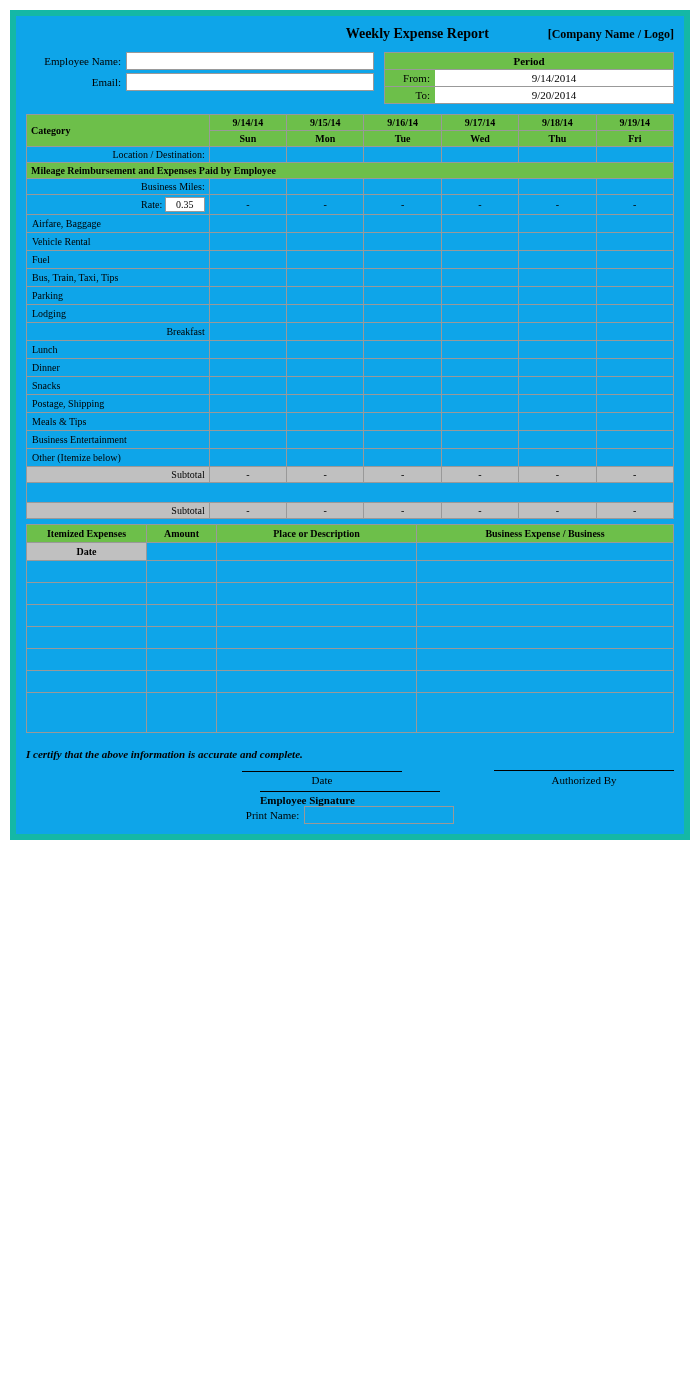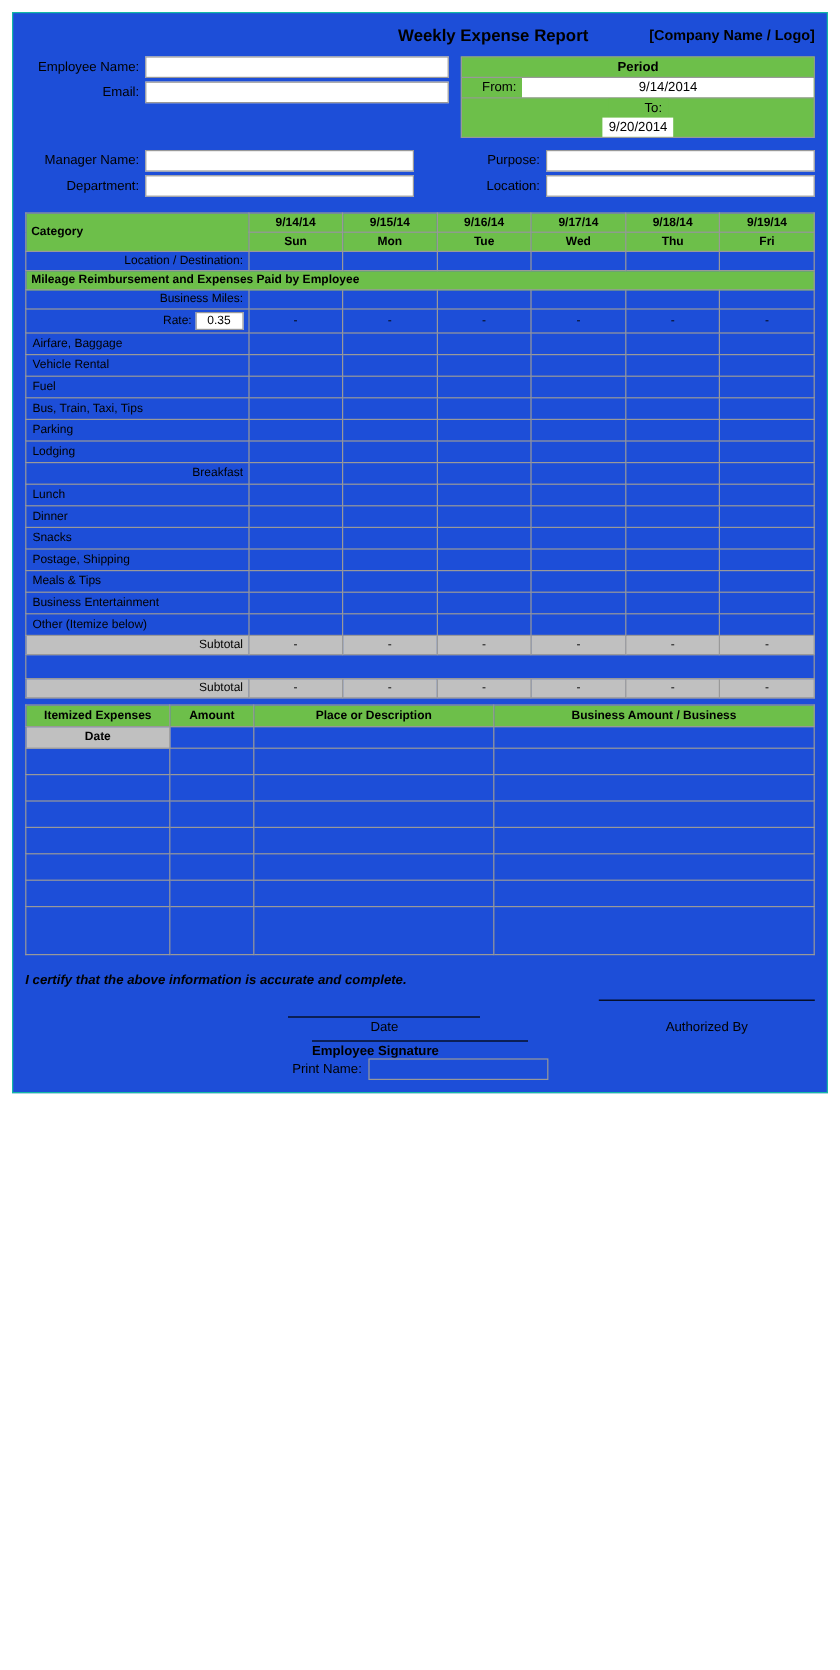--- a/index.html
+++ b/index.html
@@ -5,23 +5,24 @@
     * { box-sizing: border-box; margin: 0; padding: 0; }
     body {
       font-family: Arial, sans-serif;
       font-size: 11px;
       background: #fff;
       width: 700px;
       min-height: 1392px;
       padding: 10px;
     }
     .page {
-      border: 1px solid #14b8a6;
+      border: 6px solid #14b8a6;
       padding: 10px;
-      background: #1d4ed8;
+      background: #0ea5e9;
+      font-family: Liberation Serif, serif;
     }
     
     .header-row {
       display: flex;
       justify-content: space-between;
       align-items: center;
       margin-bottom: 10px;
     }
     .header-title {
       font-size: 14px;
@@ -75,21 +76,20 @@
       padding: 2px;
       border-bottom: 1px solid #999;
     }
     .period-row {
       display: flex;
       align-items: center;
       border-bottom: 1px solid #999;
     }
     .period-row:last-child {
       border-bottom: none;
-      flex-direction: column;
     }
     .period-label {
       background: #6dbf4a;
       padding: 2px 5px;
       min-width: 50px;
       text-align: right;
     }
     .period-value {
       background: #fff;
       flex: 1;
@@ -180,21 +180,21 @@
       border-top: 1px solid #000;
       width: 160px;
       text-align: center;
       padding-top: 2px;
       font-size: 11px;
     }
     .auth-line {
       border-top: 1px solid #000;
       width: 180px;
       text-align: center;
-      padding-top: 16px;
+      padding-top: 3px;
       font-size: 11px;
     }
     .bottom-row {
       display: flex;
       justify-content: space-between;
       align-items: center;
       margin-top: 5px;
       flex-direction: column;
     }
     .emp-sig-label {
@@ -245,42 +245,20 @@
           <div class="period-value">9/14/2014</div>
         </div>
         <div class="period-row">
           <div class="period-label">To:</div>
           <div class="period-value">9/20/2014</div>
         </div>
       </div>
     </div>
   </div>
 
-  <div class="form-section">
-    <div class="form-left">
-      <div class="info-row">
-        <div class="info-label">Manager Name:</div>
-        <div class="info-input"></div>
-      </div>
-      <div class="info-row">
-        <div class="info-label">Department:</div>
-        <div class="info-input"></div>
-      </div>
-    </div>
-    <div class="form-right">
-      <div class="info-row">
-        <div class="info-label">Purpose:</div>
-        <div class="info-input"></div>
-      </div>
-      <div class="info-row">
-        <div class="info-label">Location:</div>
-        <div class="info-input"></div>
-      </div>
-    </div>
-  </div>
 
   <table class="expense-table">
     <thead>
       <tr>
         <th class="green-header col-category" rowspan="2" style="text-align:left">Category</th>
         <th class="green-header col-day">9/14/14</th>
         <th class="green-header col-day">9/15/14</th>
         <th class="green-header col-day">9/16/14</th>
         <th class="green-header col-day">9/17/14</th>
         <th class="green-header col-day">9/18/14</th>
@@ -486,21 +464,21 @@
       </tr>
     </tbody>
   </table>
 
   <table class="itemized-table">
     <thead>
       <tr>
         <th class="itemized-green" style="width:120px">Itemized Expenses</th>
         <th class="itemized-green" style="width:70px">Amount</th>
         <th class="itemized-green" style="width:200px">Place or Description</th>
-        <th class="itemized-green">Business Amount / Business</th>
+        <th class="itemized-green">Business Expense / Business</th>
       </tr>
       <tr>
         <td class="itemized-gray">Date</td>
         <td></td>
         <td></td>
         <td></td>
       </tr>
     </thead>
     <tbody>
       <tr style="height:22px">

